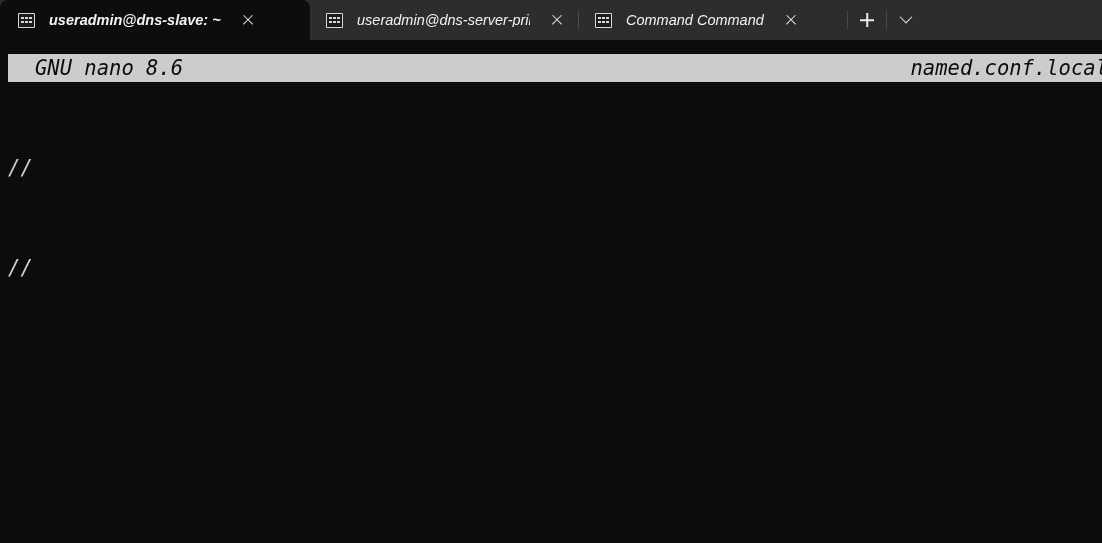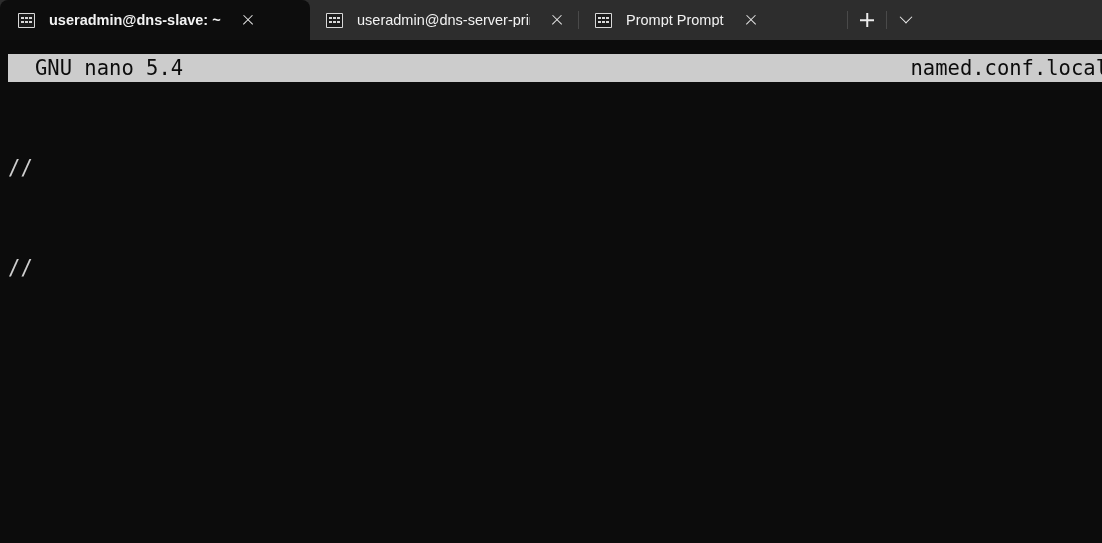--- a/index.html
+++ b/index.html
@@ -1,15 +1,15 @@
 <!DOCTYPE html>
 <html><head>
 <meta charset="utf-8">
 <style>
-  * { box-sizing: border-box; margin: 0; padding: 0; }
+  * { box-sizing: border-box; margin: 0; padding: 0; font-style: italic; }
 
   html, body {
     width: 1102px;
     height: 543px;
     overflow: hidden;
     background: #0c0c0c;
     font-family: "DejaVu Sans Mono", monospace;
   }
 
   #app {
@@ -214,37 +214,37 @@
     <div class="tab inactive tab2">
       <span class="tab-icon"></span>
       <span class="tab-title">useradmin@dns-server-primar</span>
       <span class="tab-close"></span>
     </div>
 
     <span class="tab-sep"></span>
 
     <div class="tab inactive tab3">
       <span class="tab-icon"></span>
-      <span class="tab-title">Prompt Prompt</span>
+      <span class="tab-title">Command Command</span>
       <span class="tab-close"></span>
     </div>
 
     <span class="tab-sep"></span>
 
     <div class="newtab-btn"></div>
 
     <span class="tab-sep"></span>
 
     <div class="dropdown-btn"></div>
   </div>
 
   <div class="terminal">
 
     <div class="nano-titlebar">
-      <span class="nano-title-left">GNU nano 5.4</span>
+      <span class="nano-title-left">GNU nano 8.6</span>
       <span class="nano-title-right">named.conf.local</span>
     </div>
 
     <div class="editor">
       <div class="line">//</div>
       <div class="line">//</div>
       <div class="line"></div>
       
       
       

